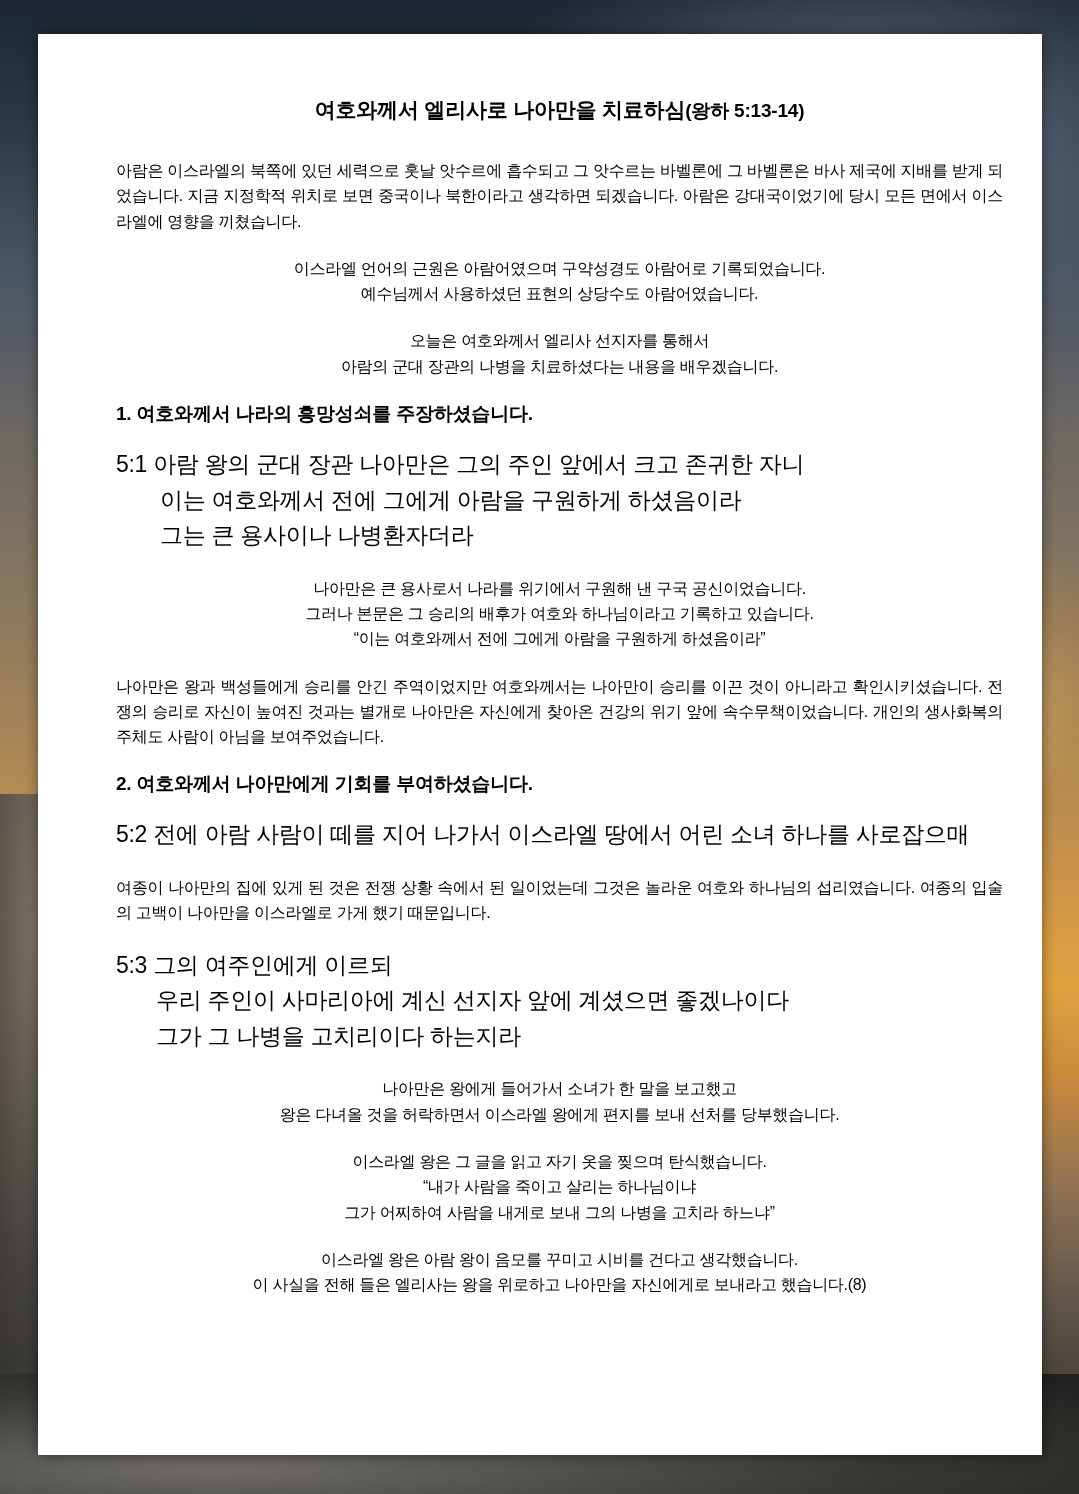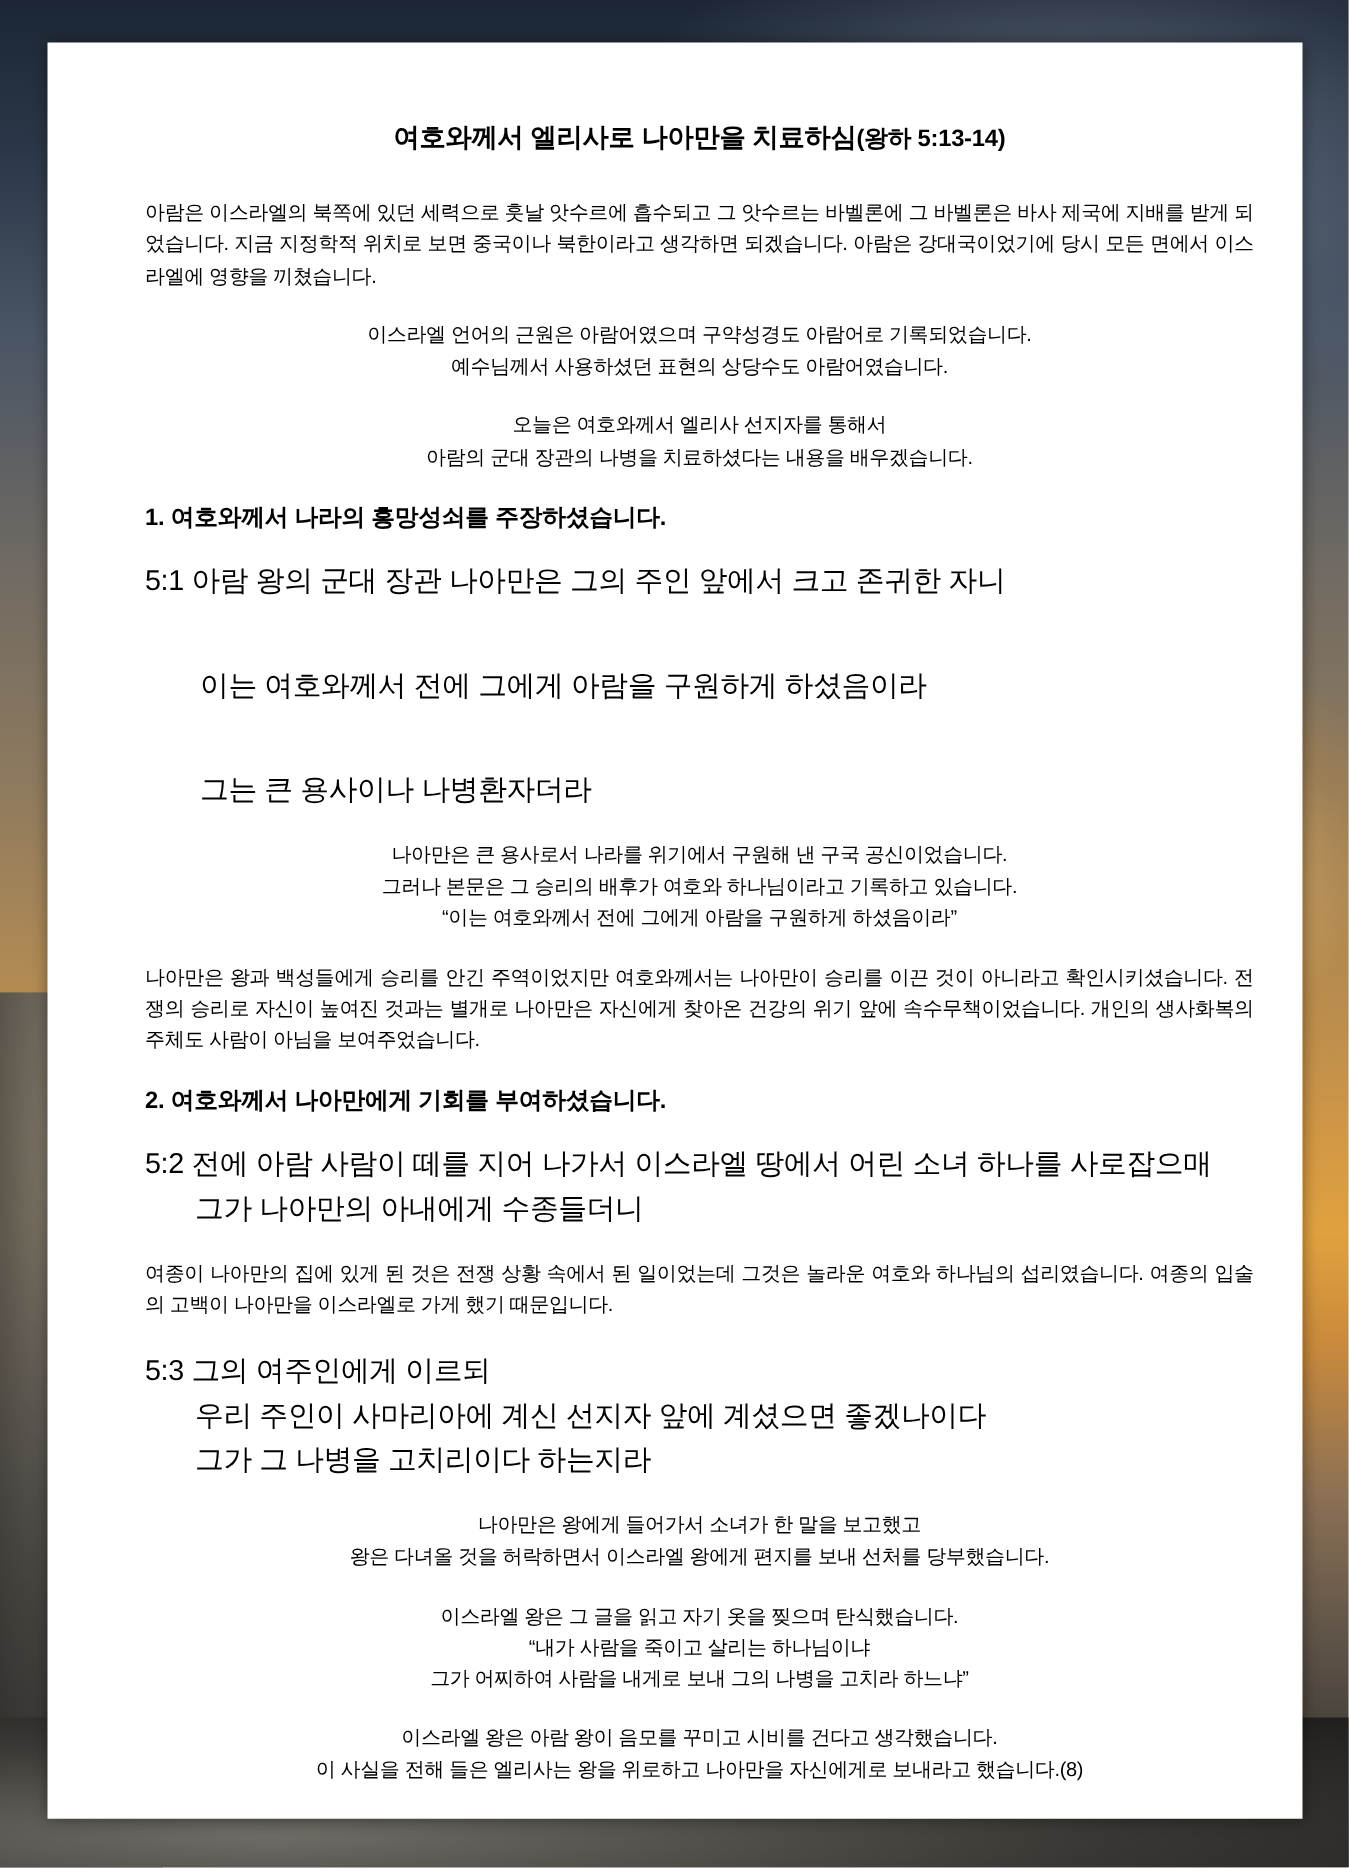--- a/index.html
+++ b/index.html
@@ -109,21 +109,21 @@
     color: #000;
     letter-spacing: -0.2px;
   }
   p.verse {
     margin: 0 0 22px 0;
     font-size: 23px;
     line-height: 1.55;
     color: #000;
     letter-spacing: -0.3px;
   }
-  .indent-1 { display: block; padding-left: 44px; margin-top: 48px; }
+  .indent-1 { display: block; padding-left: 44px; }
   .indent-2 { display: block; padding-left: 40px; }
 </style>
 </head>
 <body>
 
 <div class="page-bg">
   <div class="cloud-1"></div>
   <div class="cloud-2"></div>
   <div class="rock-left"></div>
   <div class="rock-bottom"></div>
@@ -159,21 +159,20 @@
       <span>그러나 본문은 그 승리의 배후가 여호와 하나님이라고 기록하고 있습니다.</span><br>
       <span>“이는 여호와께서 전에 그에게 아람을 구원하게 하셨음이라”</span>
     </p>
 
     <p class="para">나아만은 왕과 백성들에게 승리를 안긴 주역이었지만 여호와께서는 나아만이 승리를 이끈 것이 아니라고 확인시키셨습니다. 전쟁의 승리로 자신이 높여진 것과는 별개로 나아만은 자신에게 찾아온 건강의 위기 앞에 속수무책이었습니다. 개인의 생사화복의 주체도 사람이 아님을 보여주었습니다.</p>
 
     <p class="heading">2. 여호와께서 나아만에게 기회를 부여하셨습니다.</p>
 
     <p class="verse">
       <span>5:2 전에 아람 사람이 떼를 지어 나가서 이스라엘 땅에서 어린 소녀 하나를 사로잡으매</span>
-      <span class="indent-2">그가 나아만의 아내에게 수종들더니</span>
     </p>
 
     <p class="para">여종이 나아만의 집에 있게 된 것은 전쟁 상황 속에서 된 일이었는데 그것은 놀라운 여호와 하나님의 섭리였습니다. 여종의 입술의 고백이 나아만을 이스라엘로 가게 했기 때문입니다.</p>
 
     <p class="verse">
       <span>5:3 그의 여주인에게 이르되</span>
       <span class="indent-2">우리 주인이 사마리아에 계신 선지자 앞에 계셨으면 좋겠나이다</span>
       <span class="indent-2">그가 그 나병을 고치리이다 하는지라</span>
     </p>
 

